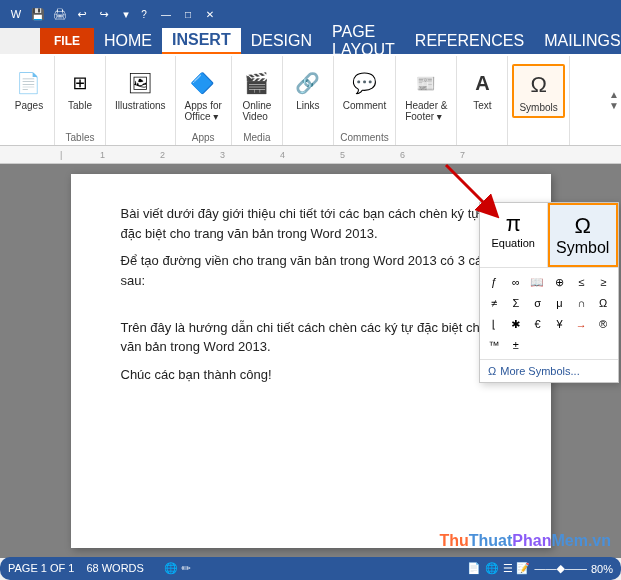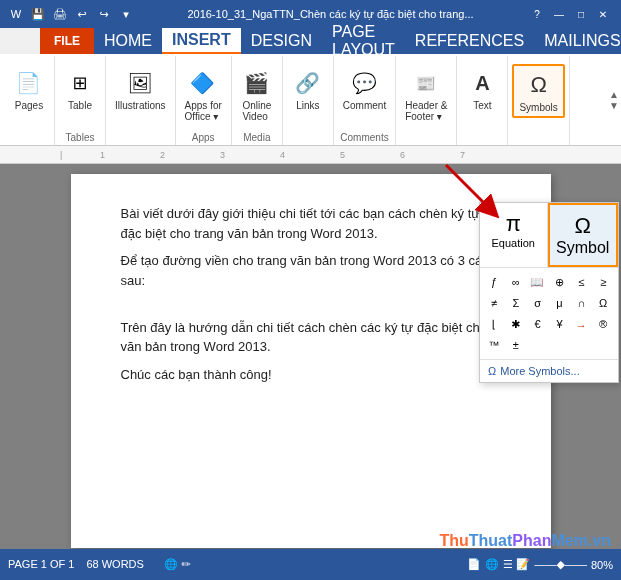--- a/index.html
+++ b/index.html
@@ -127,30 +127,31 @@
       box-shadow: 2px 2px 8px rgba(0,0,0,0.3);
       font-size: 13px;
       line-height: 1.5;
       color: #222;
       position: relative;
     }
 
     
     .status-bar {
       background: #2b579a;
-      height: 31px;
+      height: 23px;
       display: flex;
       align-items: center;
       padding: 0 8px;
       color: white;
       font-size: 11px;
       position: absolute;
       bottom: 0;
       left: 0;
       right: 0;
+      border-radius: 10px;
     }
     .status-left { display: flex; gap: 12px; flex: 1; }
     .status-right { display: flex; gap: 4px; align-items: center; }
     .zoom-value { color: white; font-size: 11px; }
     .watermark {
       position: absolute;
       bottom: 30px;
       right: 10px;
       font-size: 16px;
       font-weight: bold;
@@ -230,21 +231,20 @@
 
 <div class="title-bar">
   <div class="title-bar-icons">
     <span class="title-bar-icon">W</span>
     <span class="title-bar-icon">💾</span>
     <span class="title-bar-icon">🖨</span>
     <span class="title-bar-icon">↩</span>
     <span class="title-bar-icon">↪</span>
     <span class="title-bar-icon">▾</span>
   </div>
-  <div class="title-bar-title">2016-10_31_NgaTTN_Chèn các ký tự đặc biệt cho trang...</div>
   <div class="title-bar-controls">
     <span class="title-ctrl">?</span>
     <span class="title-ctrl">—</span>
     <span class="title-ctrl">□</span>
     <span class="title-ctrl close">✕</span>
   </div>
 </div>
 
 <div class="menu-bar">
   <div class="menu-file">FILE</div>

